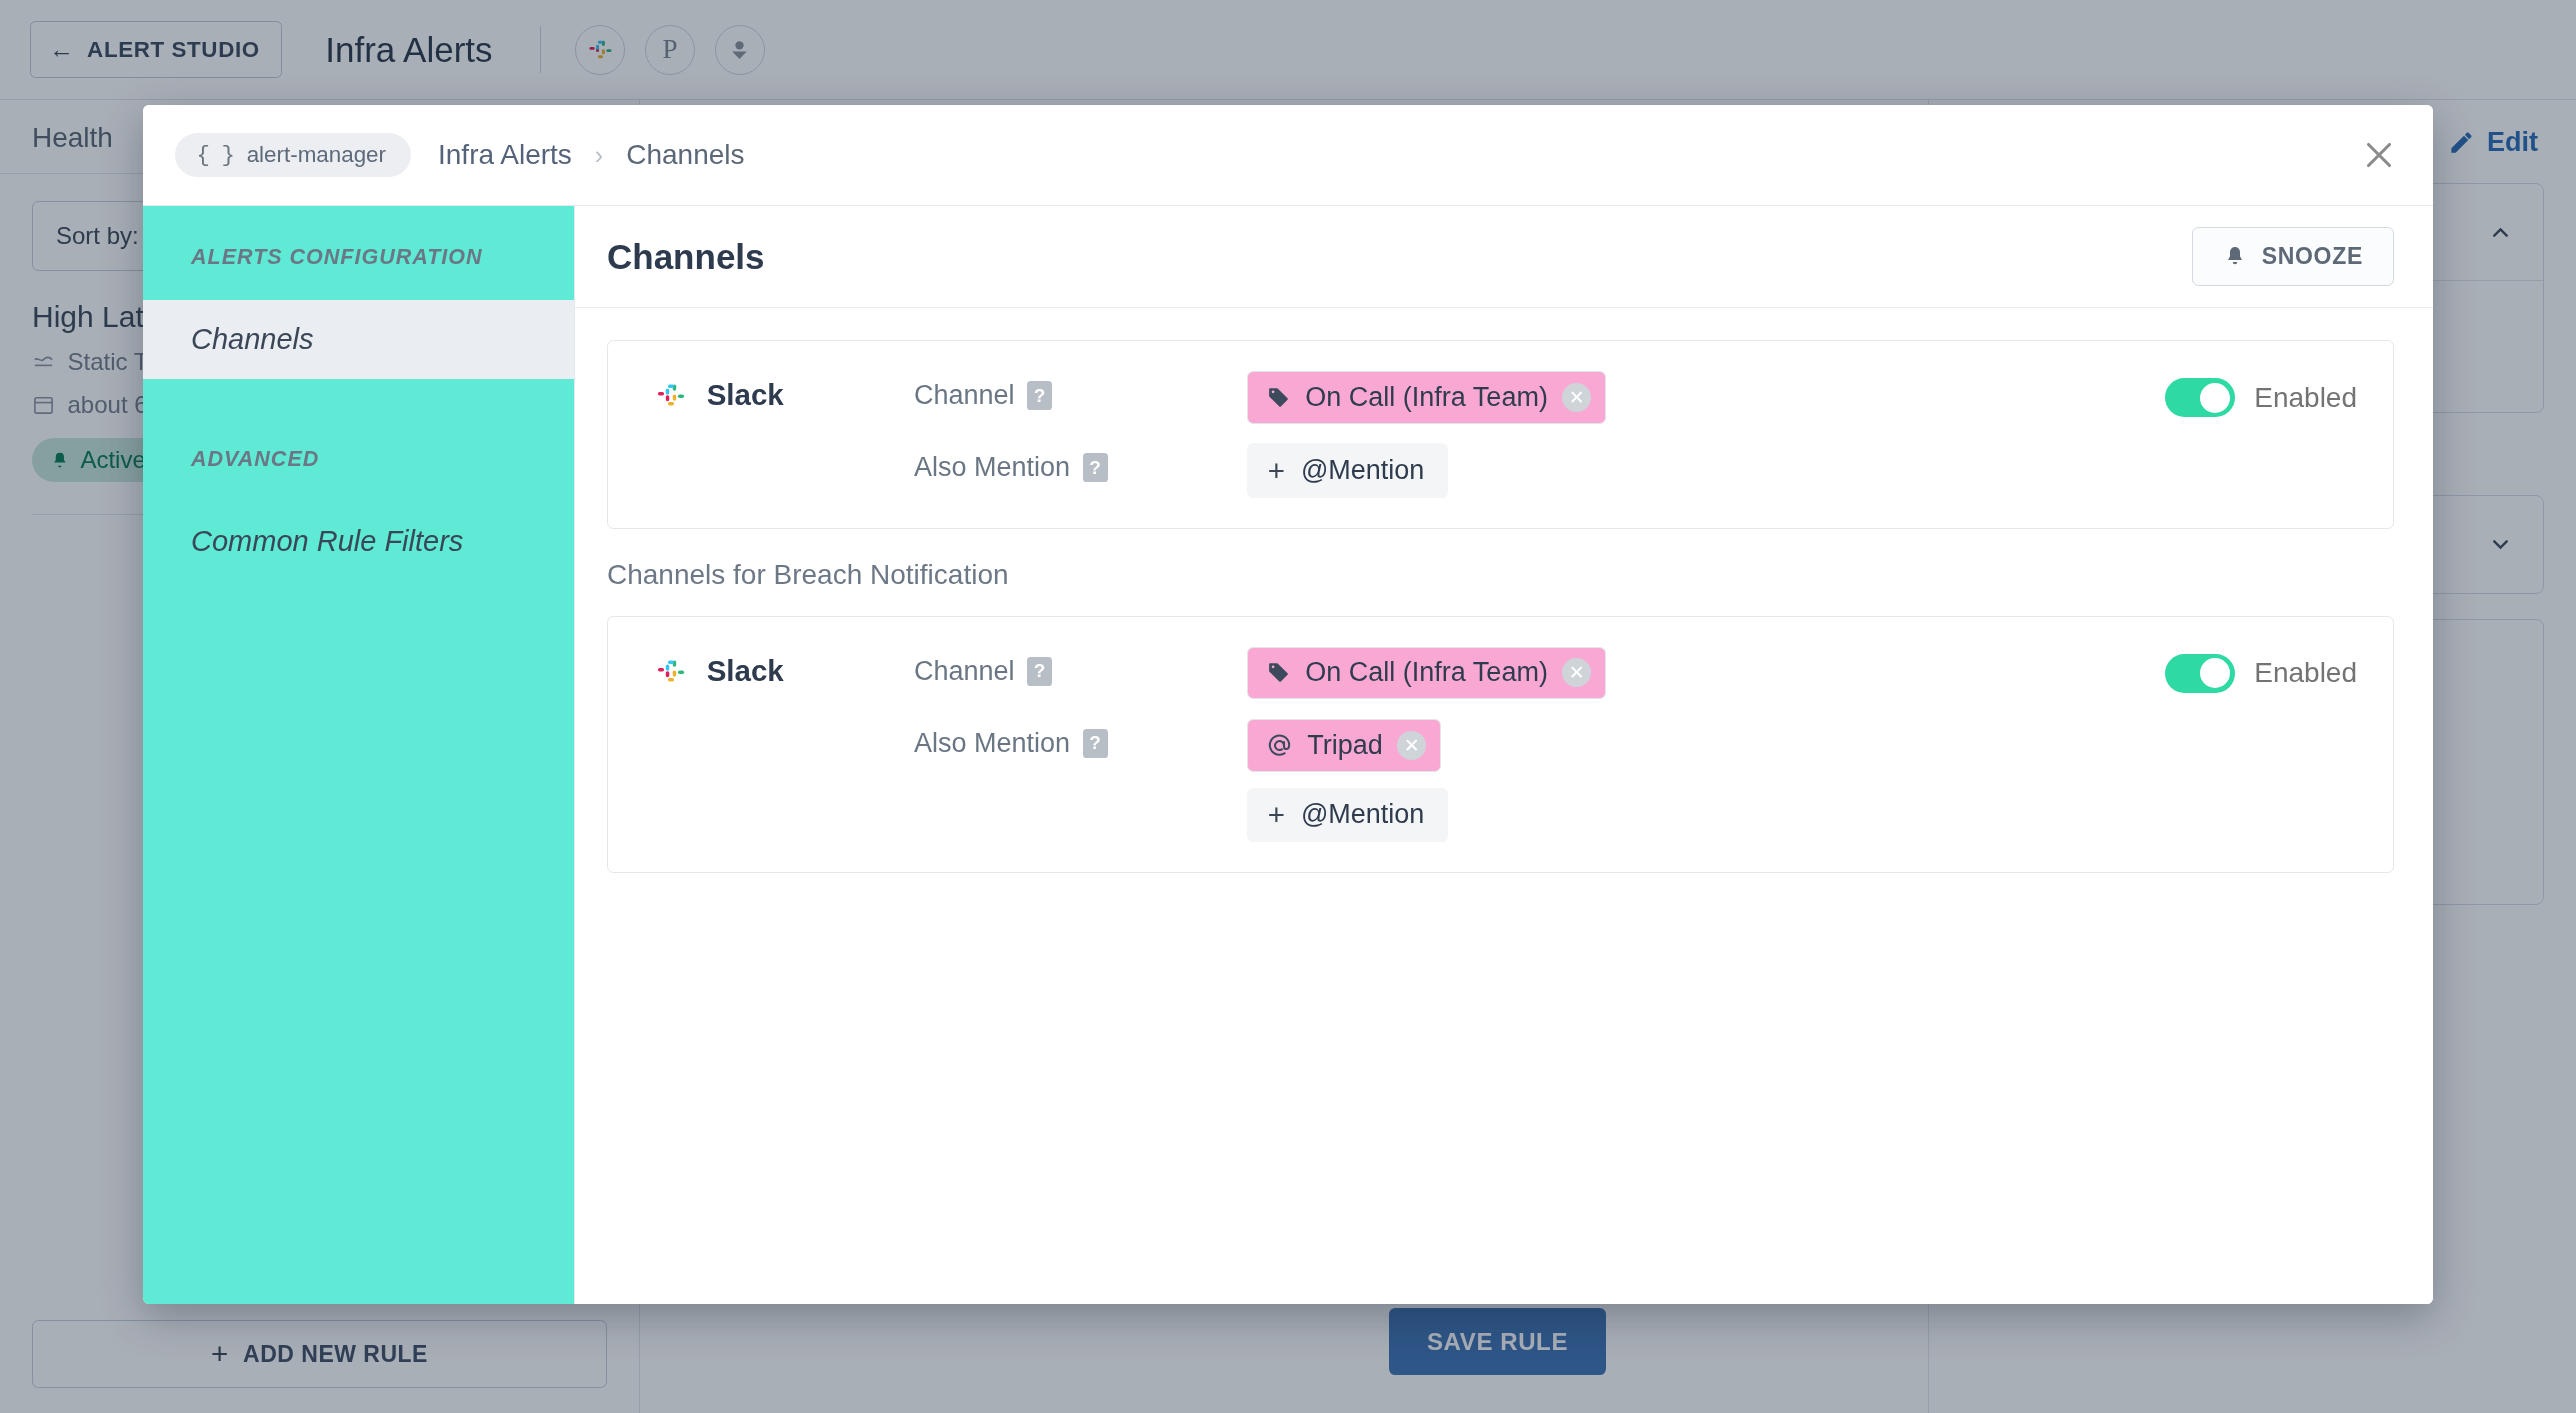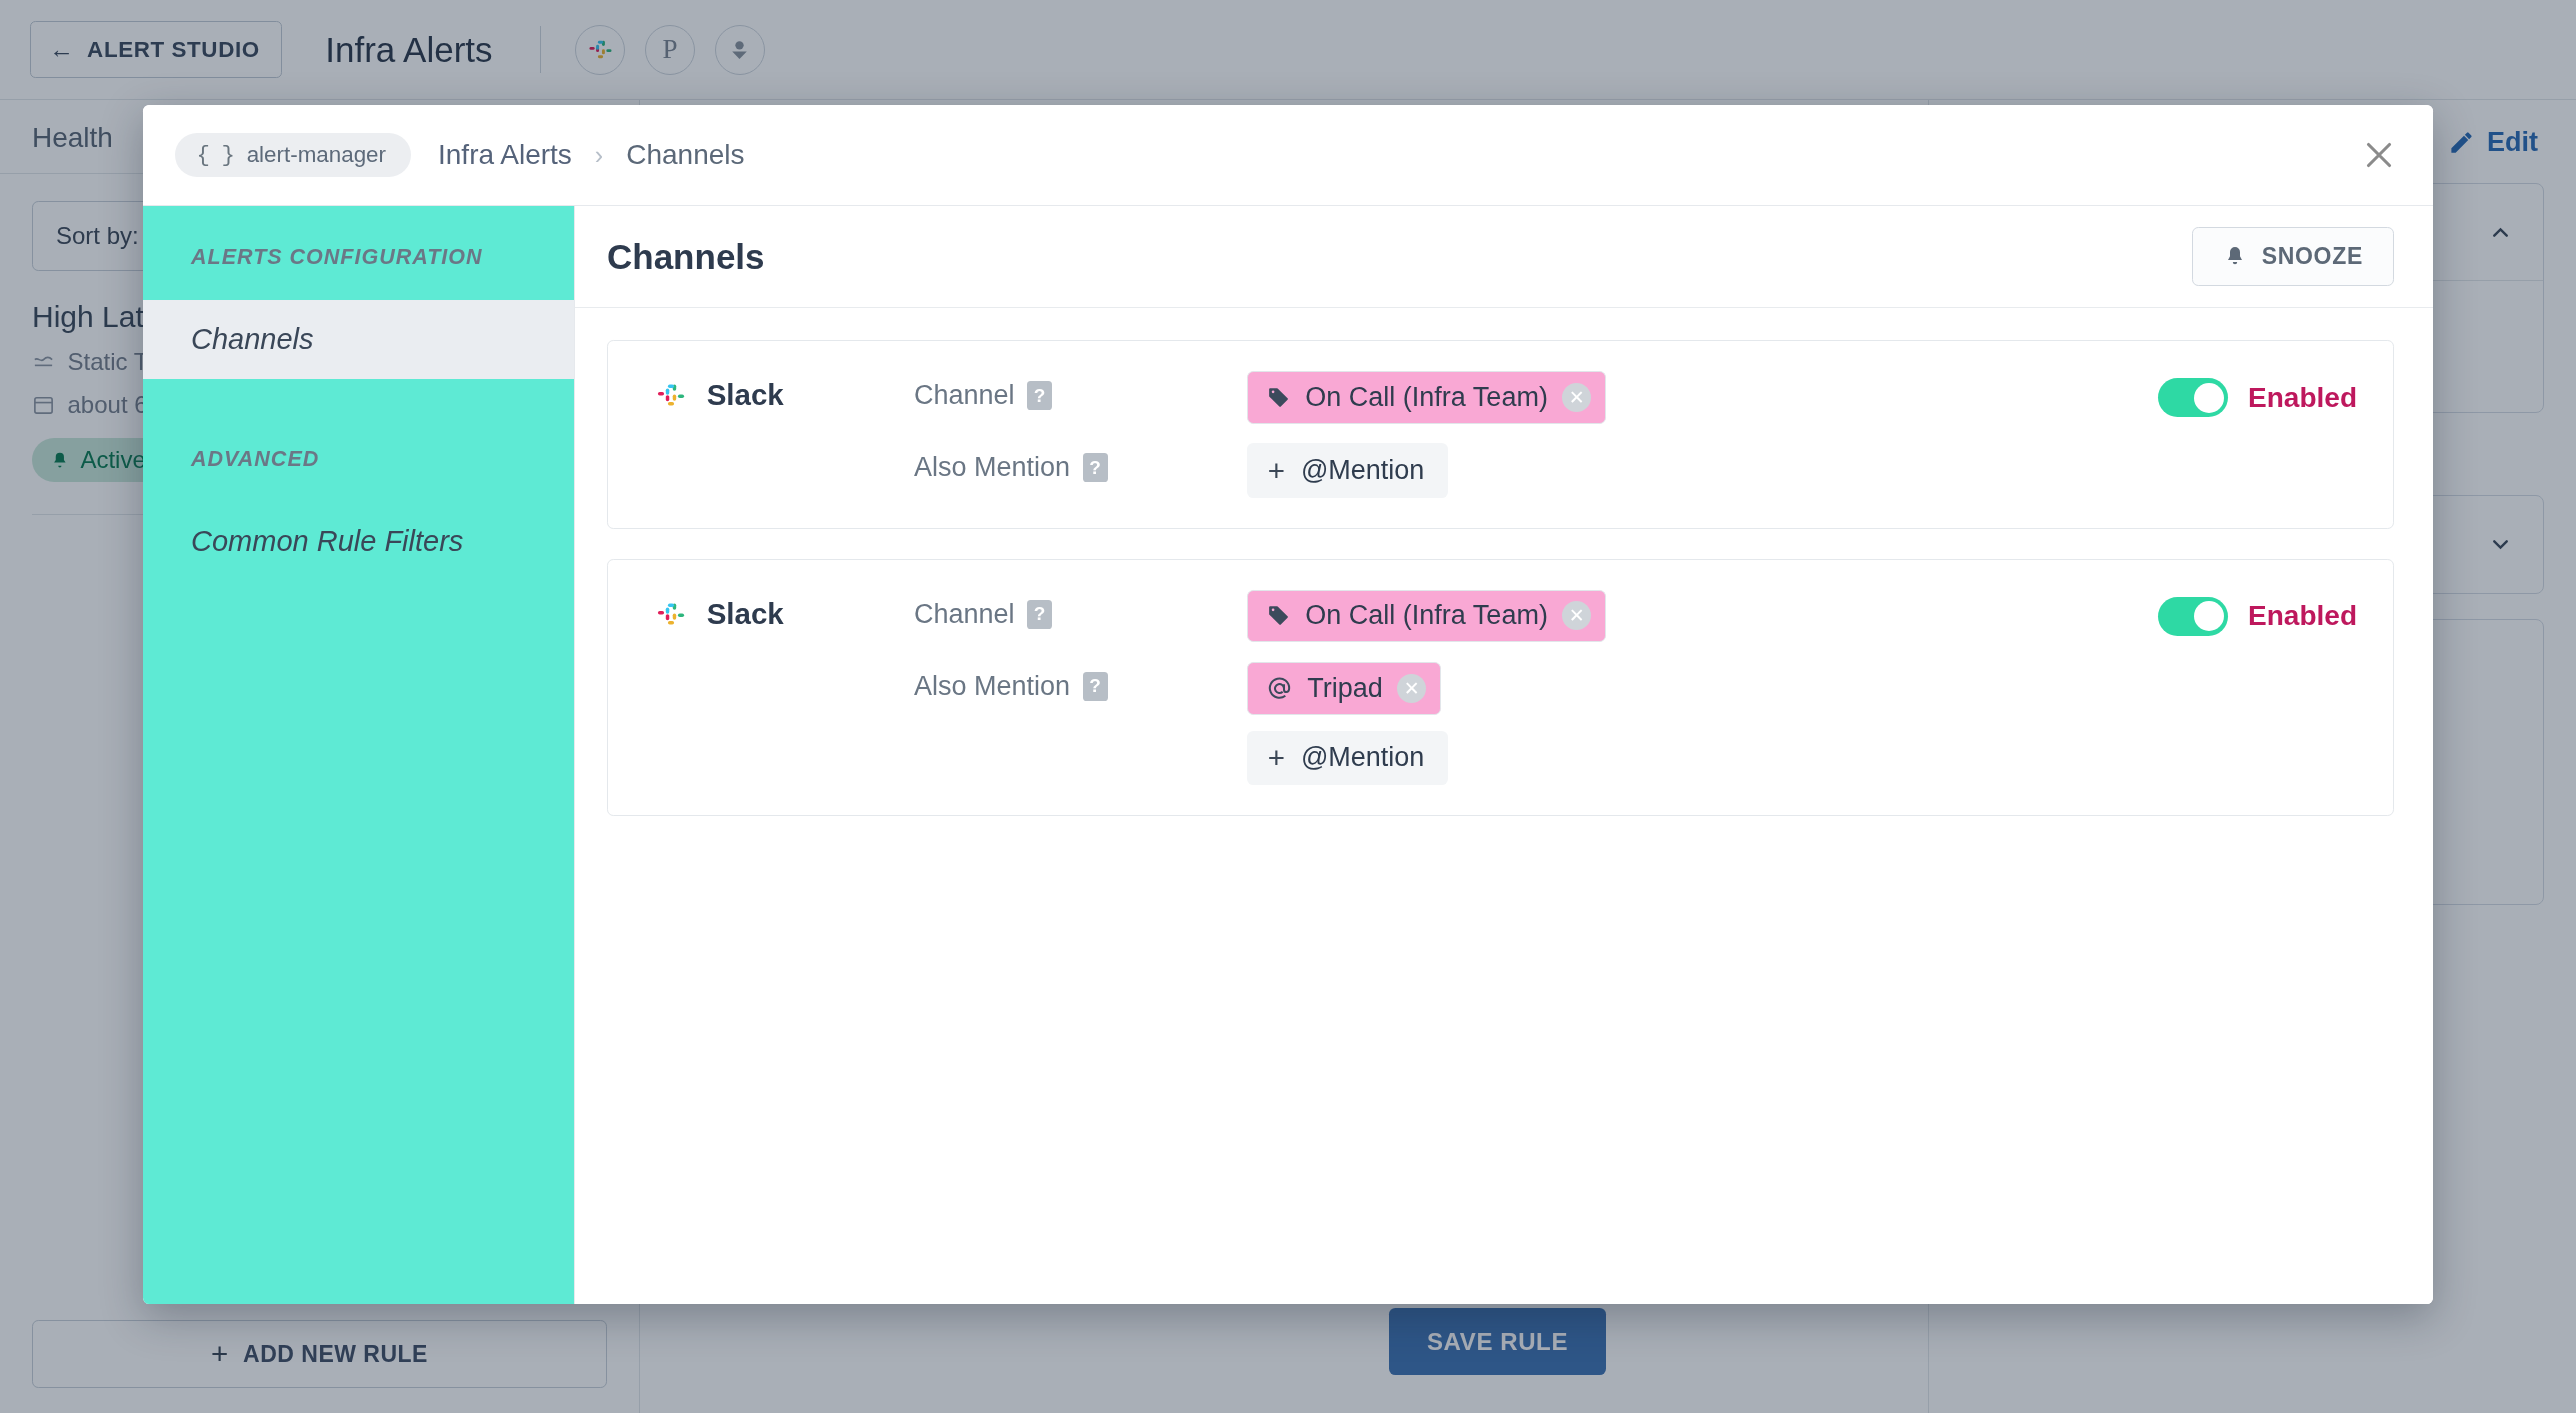--- a/index.html
+++ b/index.html
@@ -230,21 +230,21 @@
 
   .chan-toggle { display: flex; align-items: center; gap: 19.7px; padding-top: 7.2px; margin-left: 25px; }
   .switch {
     width: 70px; height: 39px; border-radius: 23px; background: #2ed9a4;
     position: relative; cursor: pointer; flex: 0 0 70px;
   }
   .switch .knob {
     position: absolute; top: 4.5px; right: 4.5px; width: 30px; height: 30px;
     border-radius: 50%; background: #fff;
   }
-  .switch-label { font-size: 28px; color: #be185d; font-weight: 700; }
+  .switch-label { font-size: 28px; color: #737373; font-weight: 400; }
 </style>
 </head>
 <body>
 
 <div id="bg-app">
 
   <div class="topbar">
     <div class="back-btn">
       <span class="back-arrow">←</span>
       <span>ALERT STUDIO</span>
@@ -446,20 +446,21 @@
           </div>
 
           <div class="chan-toggle">
             <div class="switch">
               <div class="knob"></div>
             </div>
             <span class="switch-label">Enabled</span>
           </div>
         </div>
 
+        <div class="section-label">Channels for Breach Notification</div>
 
         <div class="chan-card">
           <div class="chan-brand">
             <svg width="32" height="32" viewBox="0 0 24 24">
               <rect x="2.2" y="9.7" width="4.6" height="2.6" rx="1.3" fill="#E01E5A"></rect>
               <rect x="8.1" y="12.1" width="2.6" height="4.6" rx="1.3" fill="#E01E5A"></rect>
               <rect x="9.7" y="17.2" width="4.6" height="2.6" rx="1.3" fill="#ECB22E"></rect>
               <rect x="13.3" y="11.7" width="2.6" height="4.6" rx="1.3" fill="#ECB22E"></rect>
               <rect x="17.2" y="11.7" width="4.6" height="2.6" rx="1.3" fill="#2EB67D"></rect>
               <rect x="13.3" y="4.2" width="2.6" height="4.6" rx="1.3" fill="#2EB67D"></rect>

